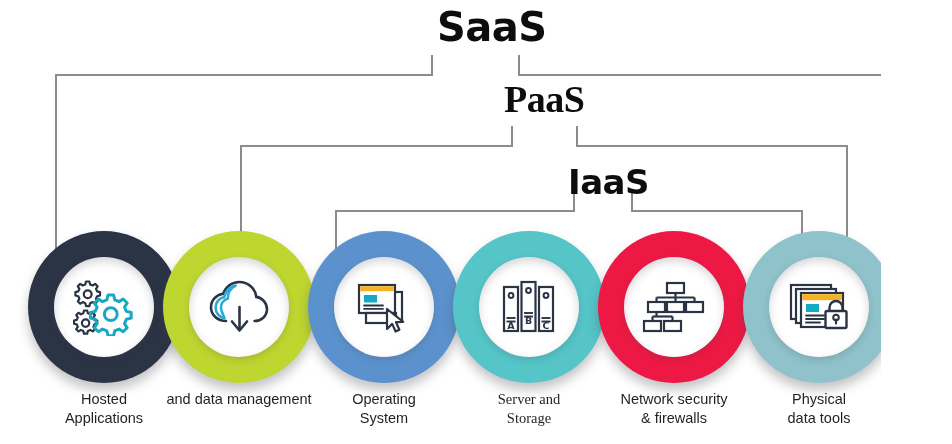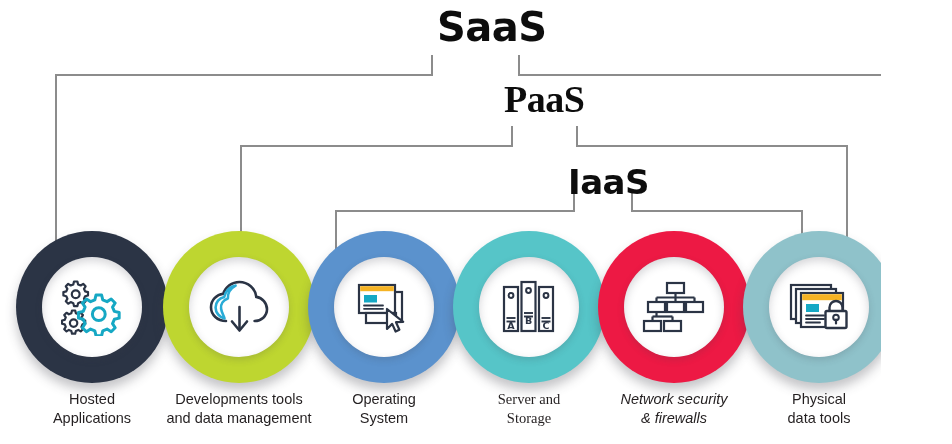--- a/index.html
+++ b/index.html
@@ -124,21 +124,21 @@
       </g>
     </g>
   </svg>
 
   <div class="tier-label" id="tier-saas">SaaS</div>
   <div class="tier-label" id="tier-paas">PaaS</div>
   <div class="tier-label" id="tier-iaas">IaaS</div>
 
   <div id="circle-row">
 
-    <div class="node" style="left:16px;">
+    <div class="node" style="left:28px;">
       <div class="ring" style="background:#2b3445;"></div>
       <div class="ring-inner"></div>
       <div class="icon-holder">
         <svg width="62" height="58" viewBox="0 0 62 58">
           <g fill="none" stroke="#2b3445" stroke-width="2.2" stroke-linejoin="round">
 
             <path d="M13,3.5 l3.4,0 l0.7,2.9 l2.6,1.1 l2.5,-1.6 l2.4,2.4 l-1.6,2.5 l1.1,2.6 l2.9,0.7 l0,3.4 l-2.9,0.7 l-1.1,2.6 l1.6,2.5 l-2.4,2.4 l-2.5,-1.6 l-2.6,1.1 l-0.7,2.9 l-3.4,0 l-0.7,-2.9 l-2.6,-1.1 l-2.5,1.6 l-2.4,-2.4 l1.6,-2.5 l-1.1,-2.6 l-2.9,-0.7 l0,-3.4 l2.9,-0.7 l1.1,-2.6 l-1.6,-2.5 l2.4,-2.4 l2.5,1.6 l2.6,-1.1 z"></path>
             <circle cx="14.7" cy="16.3" r="3.9"></circle>
 
             <path d="M11,32.5 l3.2,0 l0.66,2.74 l2.45,1.04 l2.36,-1.5 l2.26,2.26 l-1.5,2.36 l1.04,2.45 l2.74,0.66 l0,3.2 l-2.74,0.66 l-1.04,2.45 l1.5,2.36 l-2.26,2.26 l-2.36,-1.5 l-2.45,1.04 l-0.66,2.74 l-3.2,0 l-0.66,-2.74 l-2.45,-1.04 l-2.36,1.5 l-2.26,-2.26 l1.5,-2.36 l-1.04,-2.45 l-2.74,-0.66 l0,-3.2 l2.74,-0.66 l1.04,-2.45 l-1.5,-2.36 l2.26,-2.26 l2.36,1.5 l2.45,-1.04 z"></path>
@@ -164,21 +164,20 @@
         <svg width="62" height="56" viewBox="0 0 62 56">
           <path d="M18,42 C9.5,42 3,35.8 3,28.2 C3,21.3 8.4,15.6 15.3,14.7 C17.4,7.9 23.8,3 31.4,3 C40.1,3 47.3,9.5 48.3,17.9 C54.4,18.9 59,24.1 59,30.3 C59,37.1 53.3,42 46.6,42" fill="none" stroke="#2b3445" stroke-width="2.6" stroke-linecap="round"></path>
           <path d="M16.5,39.5 C11.2,38.2 7.6,33.6 7.6,28.4 C7.6,23.3 11.2,19 16.2,17.9 C17.4,12.1 21.8,7.6 27.6,6.6 C22.5,9.4 19.6,14.2 19.9,19.4 C15.2,21 12.4,25.1 13.1,29.8 C13.6,33.7 16,36.8 16.5,39.5 Z" fill="none" stroke="#29abd6" stroke-width="2.6" stroke-linejoin="round"></path>
           <g fill="none" stroke="#2b3445" stroke-width="2.6" stroke-linecap="round" stroke-linejoin="round">
             <line x1="31.5" y1="28" x2="31.5" y2="50"></line>
             <polyline points="24,42.5 31.5,51.5 39,42.5"></polyline>
           </g>
         </svg>
       </div>
       <div class="caption" style="left:-24px;">
-        <div>Developments tools</div>
         <div>and data management</div>
       </div>
     </div>
 
     <div class="node" style="left:308px;">
       <div class="ring" style="background:#5b92cd;"></div>
       <div class="ring-inner"></div>
       <div class="icon-holder">
         <svg width="60" height="56" viewBox="0 0 60 56">
 
@@ -256,21 +255,21 @@
             <line x1="14.5" y1="16.5" x2="14.5" y2="21"></line>
             <line x1="33.5" y1="16.5" x2="33.5" y2="21"></line>
             <line x1="52.5" y1="16.5" x2="52.5" y2="21"></line>
             <line x1="14.5" y1="31" x2="14.5" y2="35.5"></line>
             <line x1="10.5" y1="35.5" x2="30.5" y2="35.5"></line>
             <line x1="10.5" y1="35.5" x2="10.5" y2="40"></line>
             <line x1="30.5" y1="35.5" x2="30.5" y2="40"></line>
           </g>
         </svg>
       </div>
-      <div class="caption" style="left:-24px;font-style:italic;">
+      <div class="caption" style="left:-24px;">
         <div>Network security</div>
         <div>&amp; firewalls</div>
       </div>
     </div>
 
     <div class="node" style="left:743px;">
       <div class="ring" style="background:#8fc2ca;"></div>
       <div class="ring-inner"></div>
       <div class="icon-holder">
         <svg width="62" height="52" viewBox="0 0 62 52">

